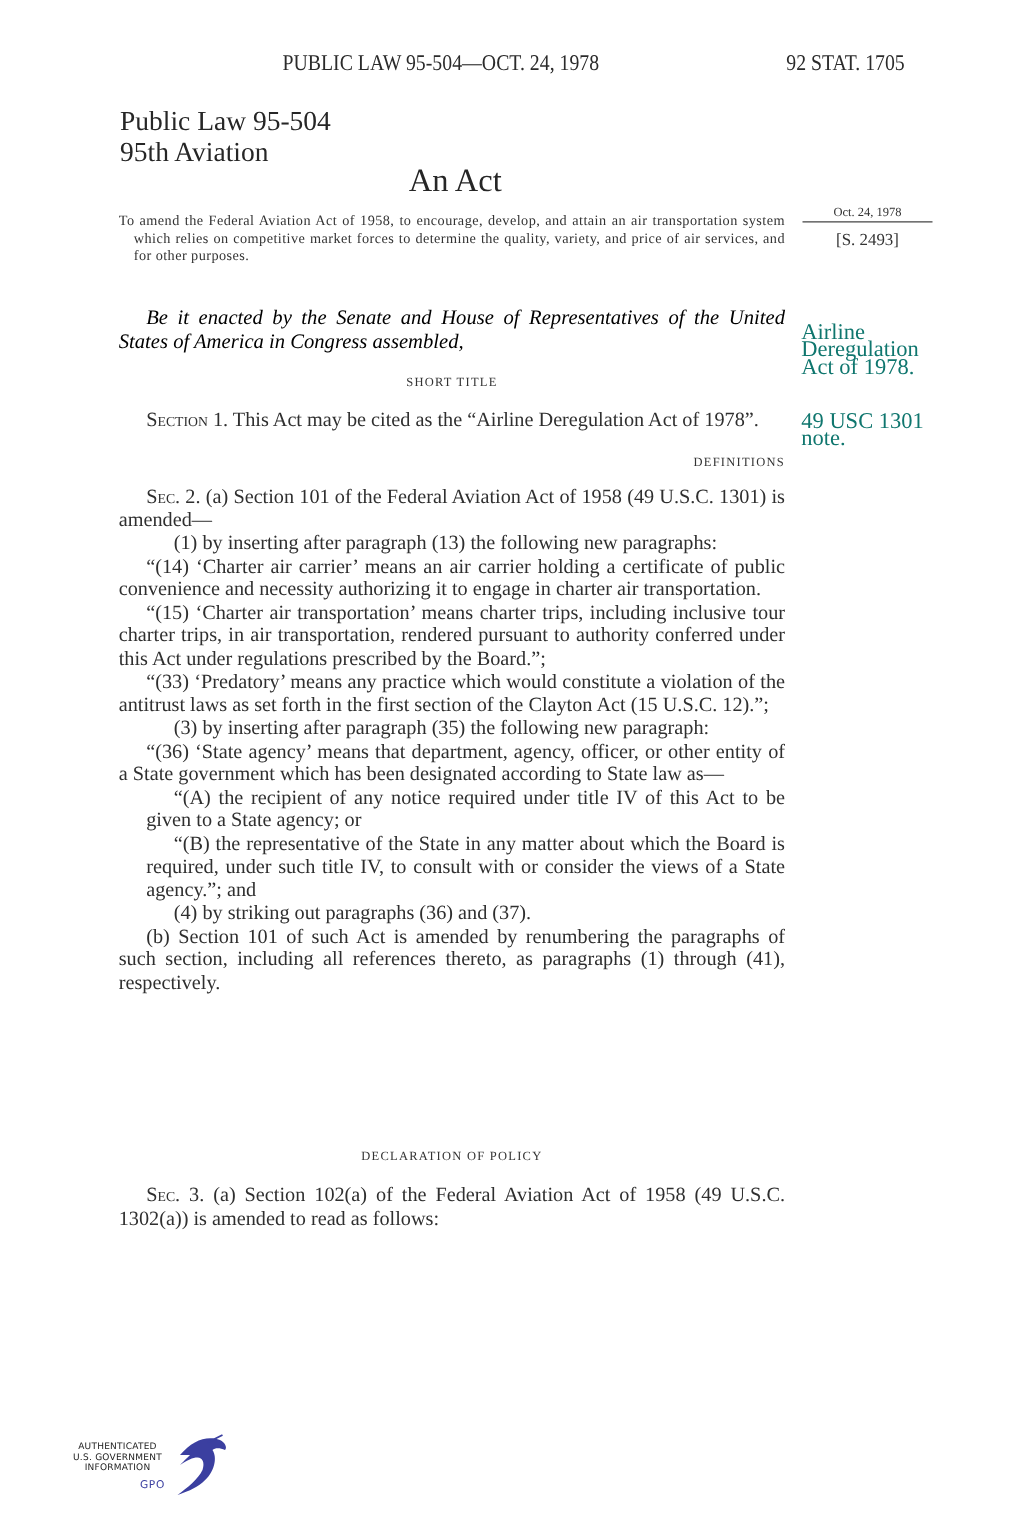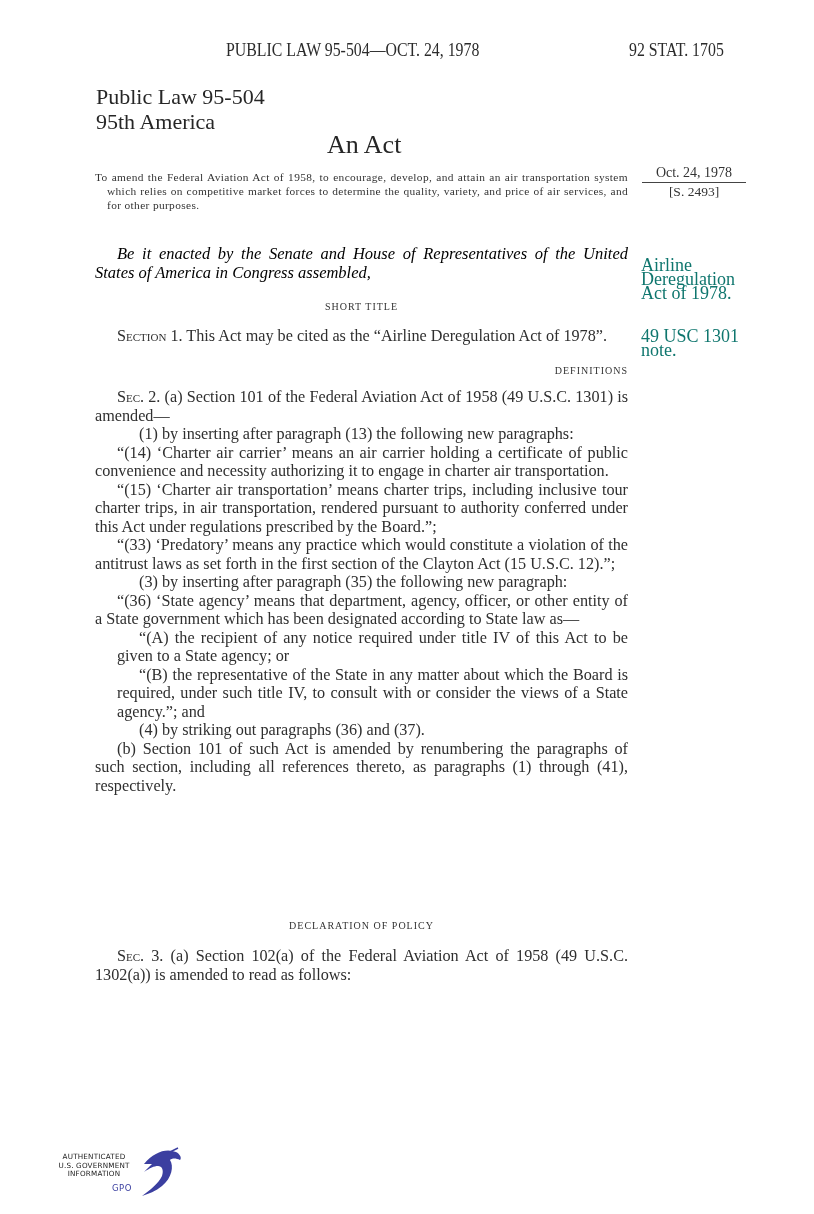--- a/index.html
+++ b/index.html
@@ -14,21 +14,21 @@
   }
   .stat-page { top: 40px; left: 629px; font-size: 18px; transform: scaleX(0.88); transform-origin: left top; color: #2b2b2b; }
   .law-title { left: 96px; top: 84px; font-size: 22px; line-height: 25px; color: #262626; }
   .act-title { left: 327px; top: 130px; font-size: 26px; color: #262626; }
   .long-title {
     left: 95px; top: 170px; width: 533px; font-size: 11.4px; line-height: 14px; color: #333;
     text-align: justify; letter-spacing: 0.35px;
   }
   .long-title p { margin: 0; padding-left: 12px; text-indent: -12px; }
   .margin-date {
-    left: 642px; top: 165px; width: 104px; text-align: center; font-size: 14px; color: #333;
+    left: 642px; top: 165px; width: 104px; text-align: center; font-size: 10px; color: #333;
     border-bottom: 1px solid #444; padding-bottom: 1px;
   }
   .margin-bill { left: 642px; top: 184px; width: 104px; text-align: center; font-size: 13.5px; color: #333; }
   .margin-note { left: 641px; font-size: 18px; line-height: 14px; color: #0f766e; }
   .enacting {
     left: 95px; top: 244px; width: 533px; font-size: 16.5px; line-height: 19px; font-style: italic;
     text-align: justify; color: #000000; text-indent: 22px;
   }
   .heading {
     left: 95px; width: 533px; text-align: center; font-size: 10px; letter-spacing: 1px; color: #333;
@@ -44,21 +44,21 @@
   .gpo-mark { font-family: "DejaVu Sans", sans-serif; font-size: 8.5px; color: #3b3fa0; position: absolute; left: 64px; top: 37px; letter-spacing: 0.5px; }
 </style>
 </head>
 <body>
 
 <div class="abs running-head">PUBLIC LAW 95-504—OCT. 24, 1978</div>
 <div class="abs stat-page">92 STAT. 1705</div>
 
 <div class="abs law-title">
   <div>Public Law 95-504</div>
-  <div>95th America</div>
+  <div>95th Aviation</div>
 </div>
 <div class="abs act-title">An Act</div>
 
 <div class="abs long-title">
   <p>To amend the Federal Aviation Act of 1958, to encourage, develop, and attain an air transportation system which relies on competitive market forces to determine the quality, variety, and price of air services, and for other purposes.</p>
 </div>
 
 <div class="abs margin-date">Oct. 24, 1978</div>
 <div class="abs margin-bill">[S. 2493]</div>
 

